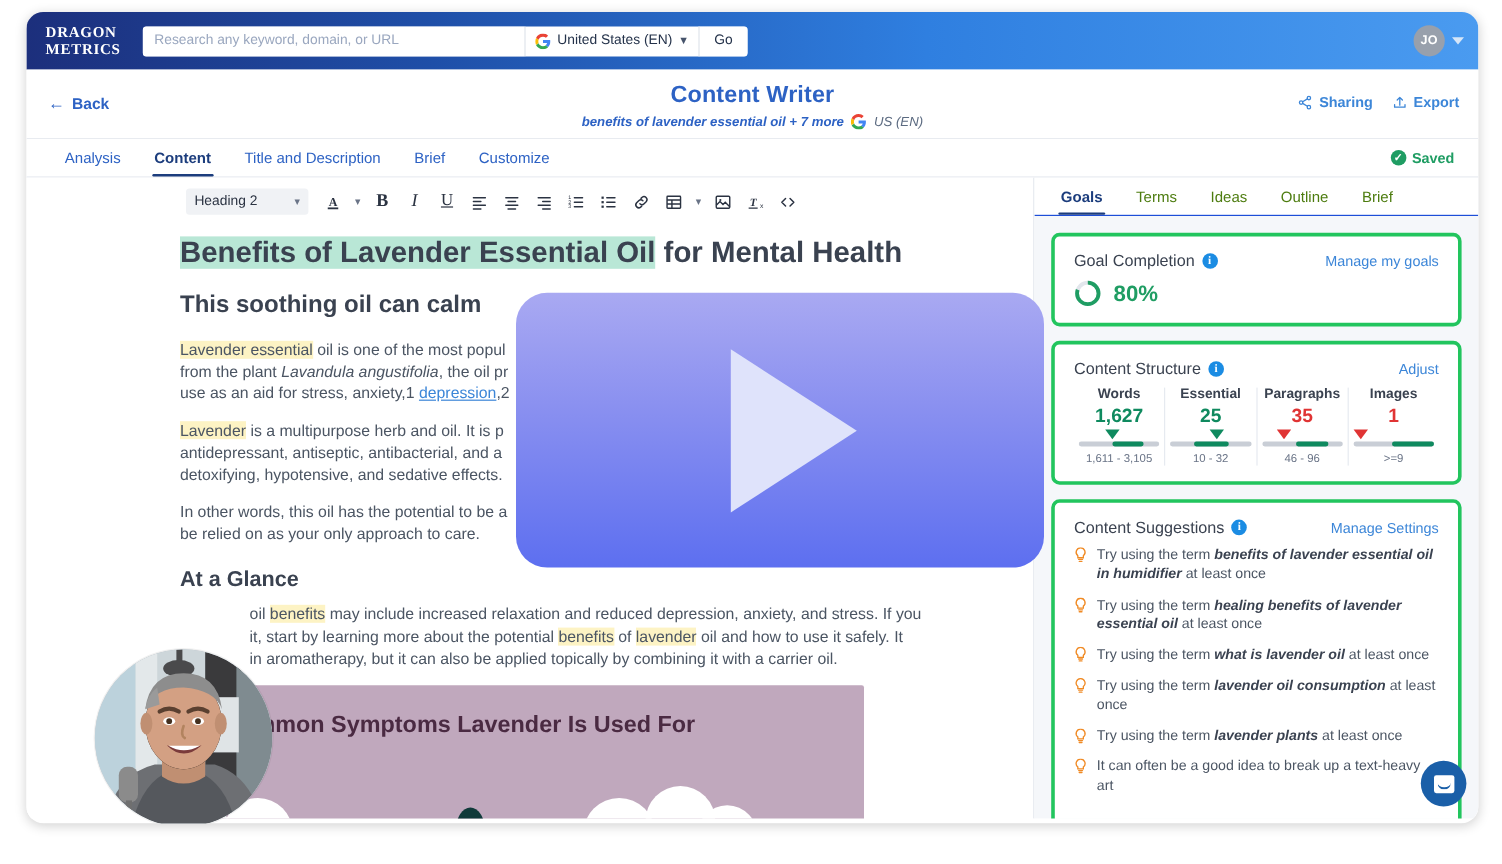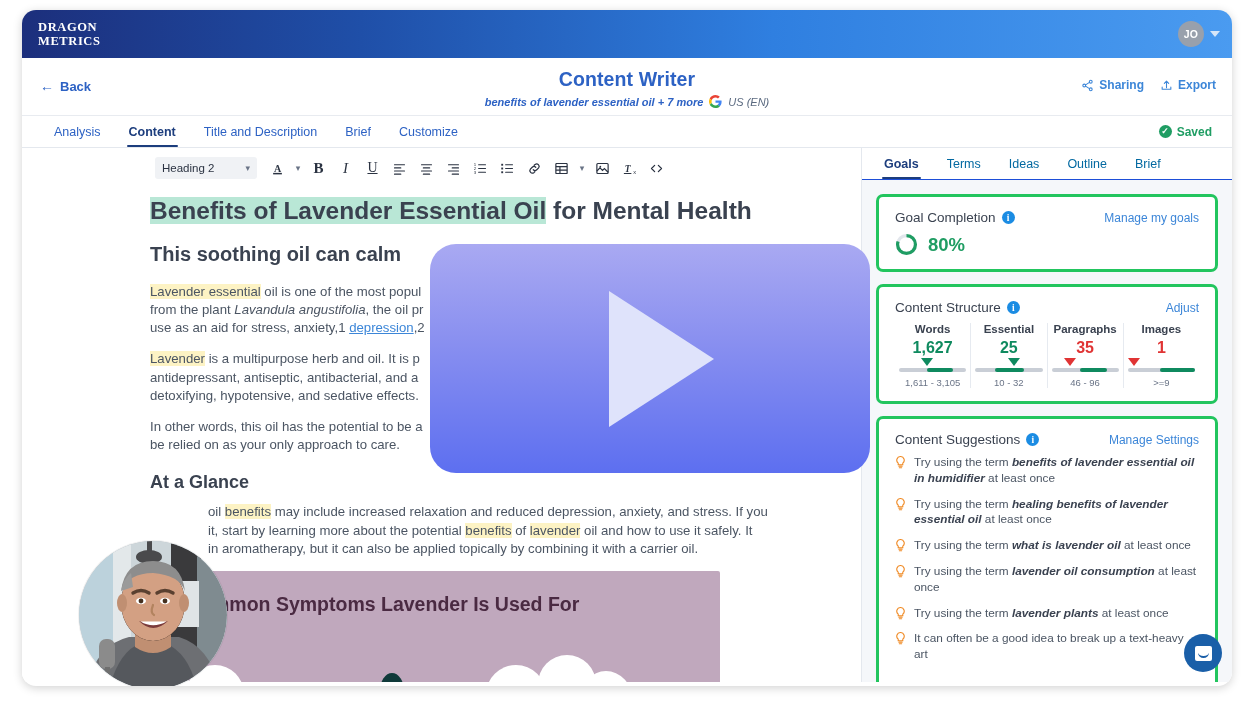--- a/index.html
+++ b/index.html
@@ -198,21 +198,21 @@
   .blob { position:absolute; border-radius:50%; background:#ffffff; }
   .blob-dark { position:absolute; border-radius:50%; background:#103a3a; }
 
   
   .side-tabs {
     display:flex; align-items:stretch; height:32px;
     background:#fff; border-bottom:1px solid #1d4ed8; padding-left:8px;
   }
   .side-tab {
     display:flex; align-items:center; padding:0 14px;
-    font-size:12.5px; color:#0369a1; cursor:pointer; position:relative;
+    font-size:12.5px; color:#4d7c0f; cursor:pointer; position:relative;
   }
   .side-tab.active { font-weight:bold; color:#1c3d7d; }
   .side-tab.active:after {
     content:""; position:absolute; left:12px; right:12px; bottom:0;
     height:2.5px; background:#1c3d7d; border-radius:2px;
   }
   .side-body { padding:14px 14px 0 14px; }
   .card {
     background:#fff; border:3px solid #22c55e; border-radius:7px;
     padding:13px 16px; margin-bottom:12px;
@@ -308,20 +308,34 @@
 
 <div id="root">
  <div class="app-window">
 
   <div class="topbar">
     <div class="logo">
       <div>DRAGON</div>
       <div>METRICS</div>
     </div>
 
+    <div class="searchwrap">
+      <input class="search-input" value="" placeholder="Research any keyword, domain, or URL" style="">
+      <div class="locale">
+        <svg class="g-icon" viewBox="0 0 48 48">
+          <path fill="#EA4335" d="M24 9.5c3.5 0 6.6 1.2 9 3.6l6.7-6.7C35.6 2.6 30.2 0 24 0 14.6 0 6.5 5.4 2.6 13.2l7.8 6.1C12.3 13.3 17.6 9.5 24 9.5z"></path>
+          <path fill="#4285F4" d="M46.5 24.5c0-1.6-.1-3.1-.4-4.5H24v9h12.7c-.6 3-2.3 5.5-4.8 7.2l7.5 5.8c4.4-4.1 7.1-10.1 7.1-17.5z"></path>
+          <path fill="#FBBC05" d="M10.4 28.7c-.5-1.5-.8-3-.8-4.7s.3-3.2.8-4.7l-7.8-6.1C1 16.4 0 20.1 0 24s1 7.6 2.6 10.8l7.8-6.1z"></path>
+          <path fill="#34A853" d="M24 48c6.5 0 11.9-2.1 15.9-5.8l-7.5-5.8c-2.1 1.4-4.8 2.3-8.4 2.3-6.4 0-11.7-3.8-13.6-9.1l-7.8 6.1C6.5 42.6 14.6 48 24 48z"></path>
+        </svg>
+        <span>United States (EN)</span>
+        <span style="font-size:9px;color:#46536b;">▼</span>
+      </div>
+      <button class="go-btn">Go</button>
+    </div>
 
     <div class="topbar-right">
       <div class="avatar">JO</div>
       <div class="caret-down"></div>
     </div>
   </div>
 
   <div class="pagehead">
     <div class="back-btn">
       <span style="font-size:14px;">←</span>

